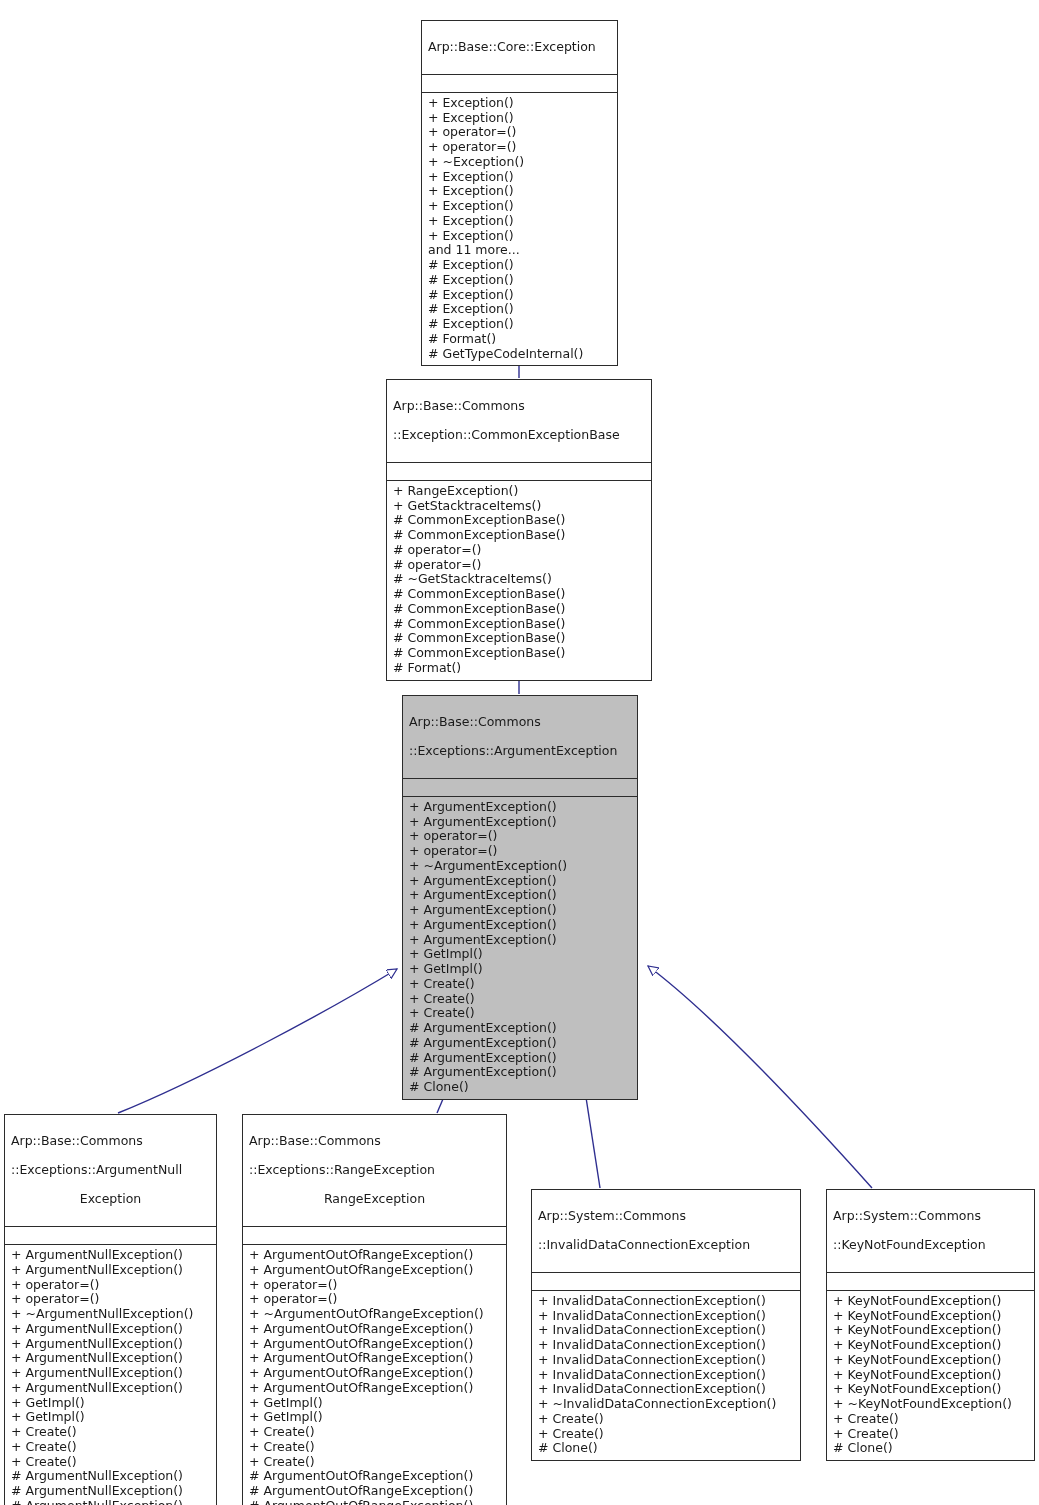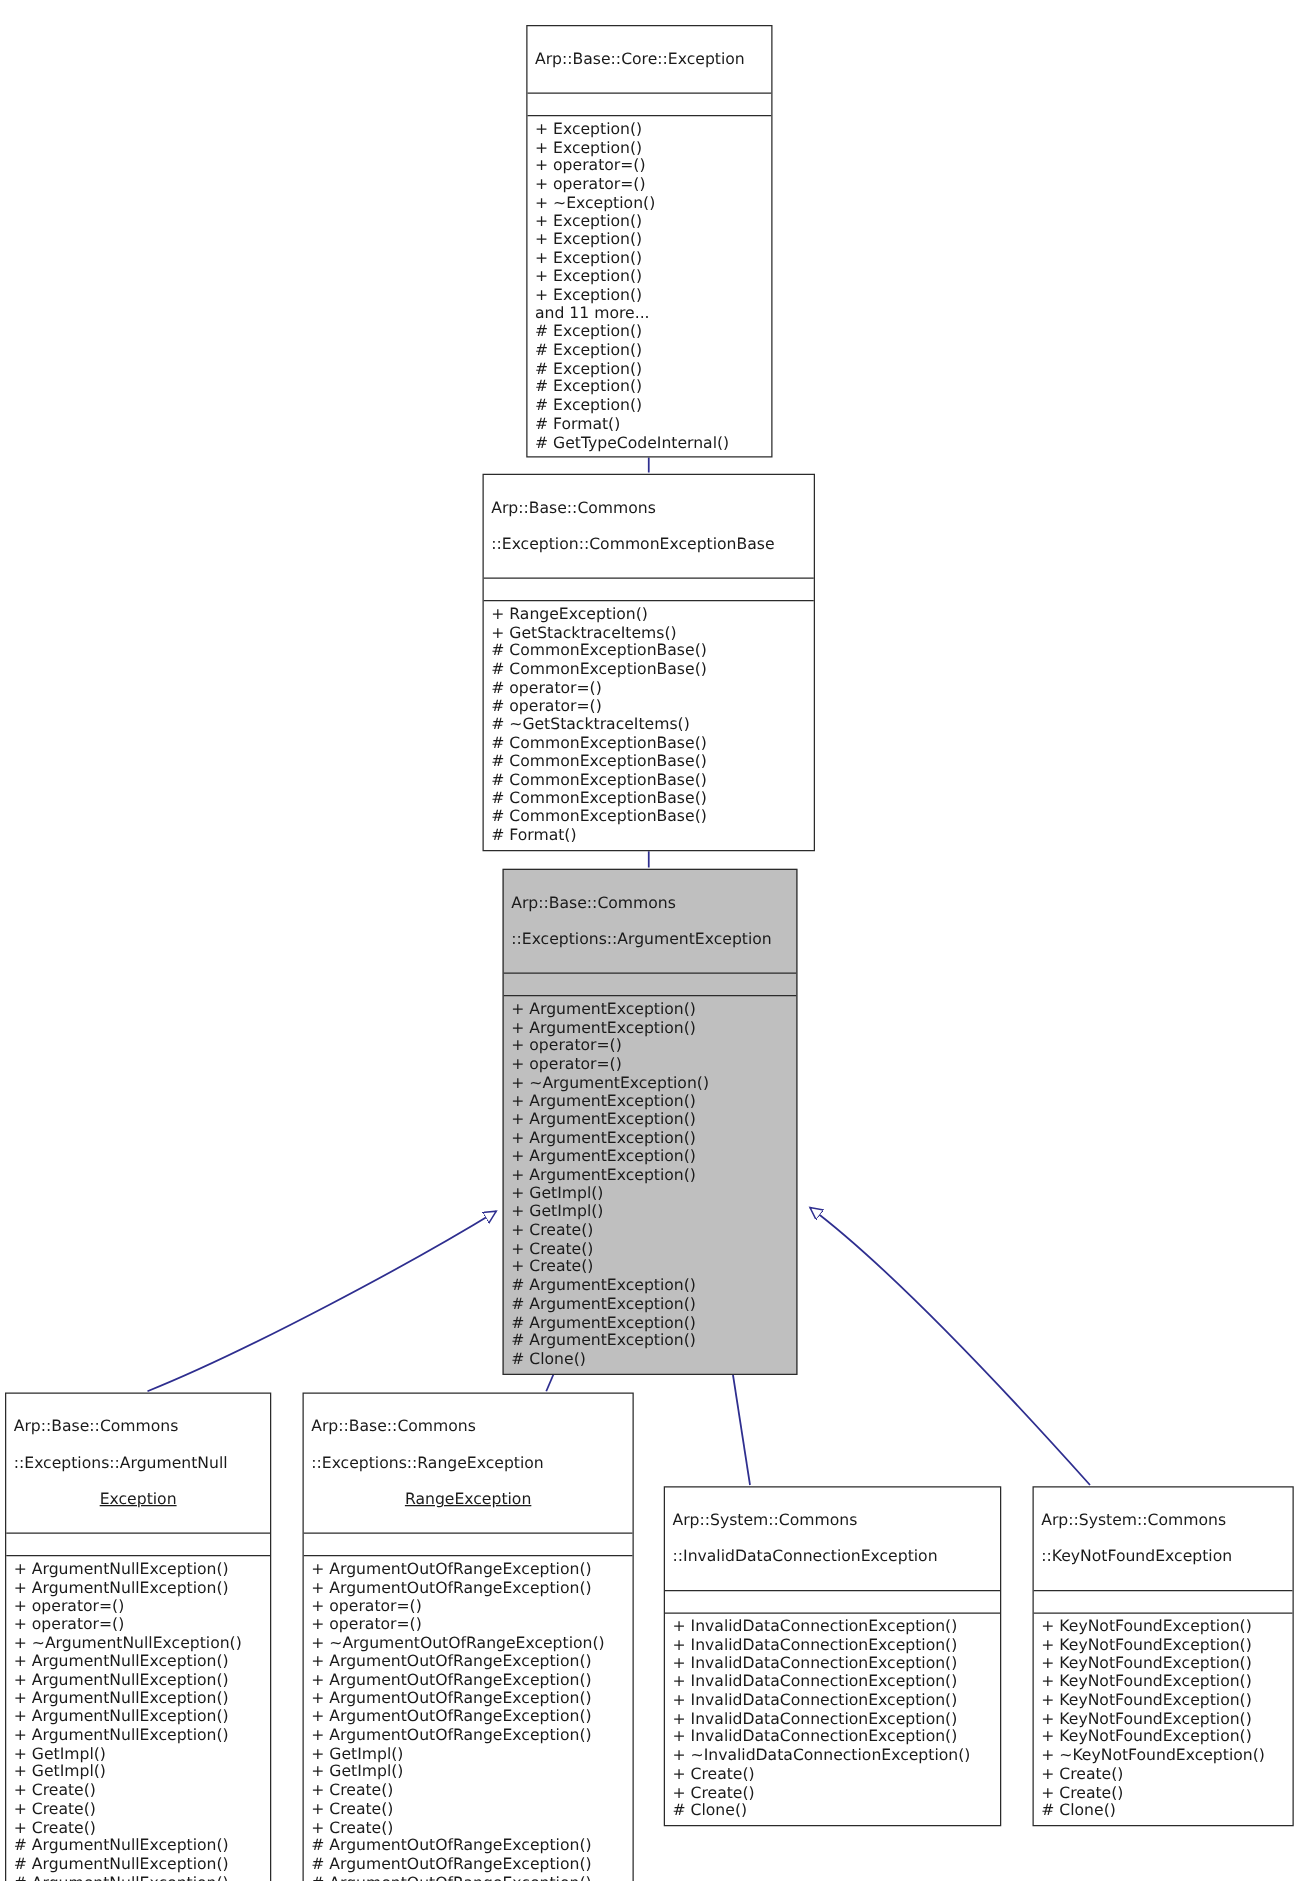--- a/index.html
+++ b/index.html
@@ -52,21 +52,21 @@
   }
   .node .ops {
     padding: 3px 6px 4px 6px;
   }
   .node .ops div {
     font-size: 12.5px;
     line-height: 14.75px;
     white-space: pre;
   }
   .ttl-l1, .ttl-l2, .ttl-l3 { display:block; }
-  .ttl-l3 { text-align: center; text-decoration: underline; }
+  .ttl-l3 { text-align: center; }
 </style>
 </head>
 <body>
 
 <div id="canvas">
 
   <svg class="edges" viewBox="0 0 1039 1505">
     <defs>
       <marker id="hollowTri" markerWidth="12" markerHeight="12" refX="10" refY="5" orient="auto" markerUnits="userSpaceOnUse">
         <path d="M 0 0 L 10 5 L 0 10 z" fill="#ffffff" stroke="#2e2e8f" stroke-width="1.2"></path>

